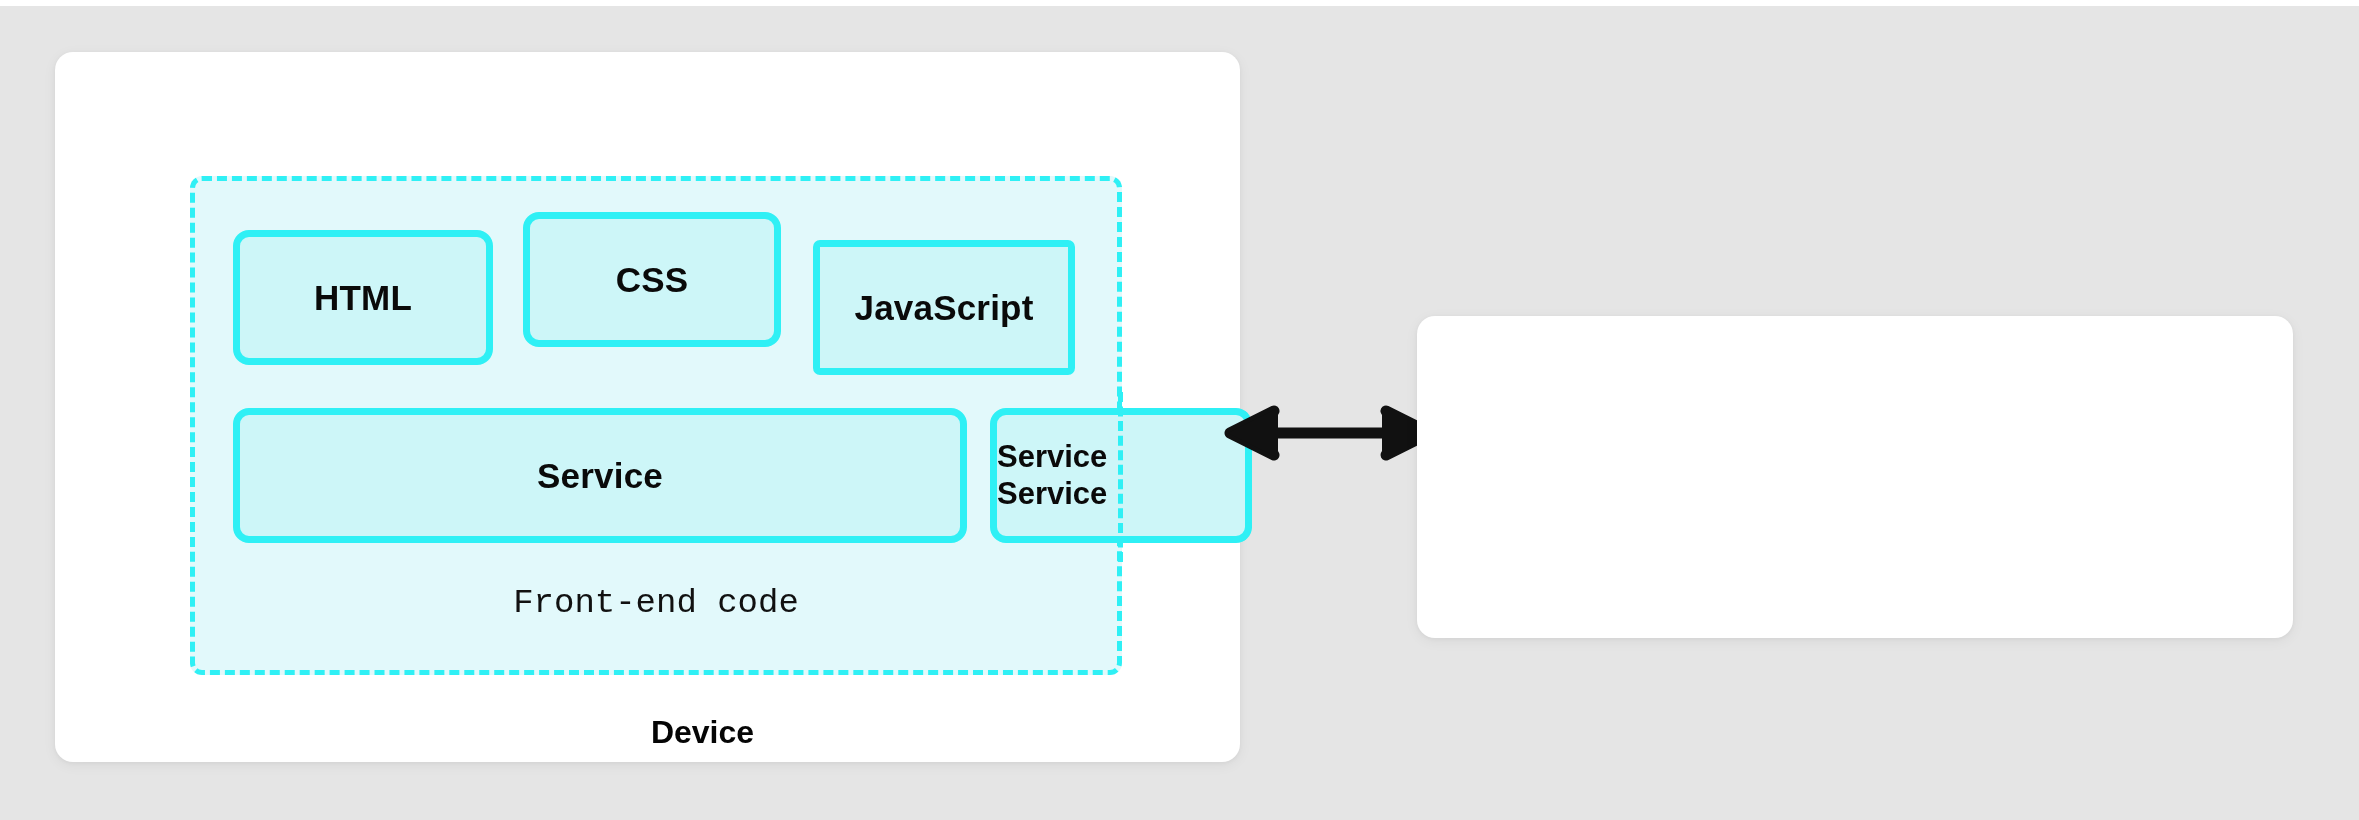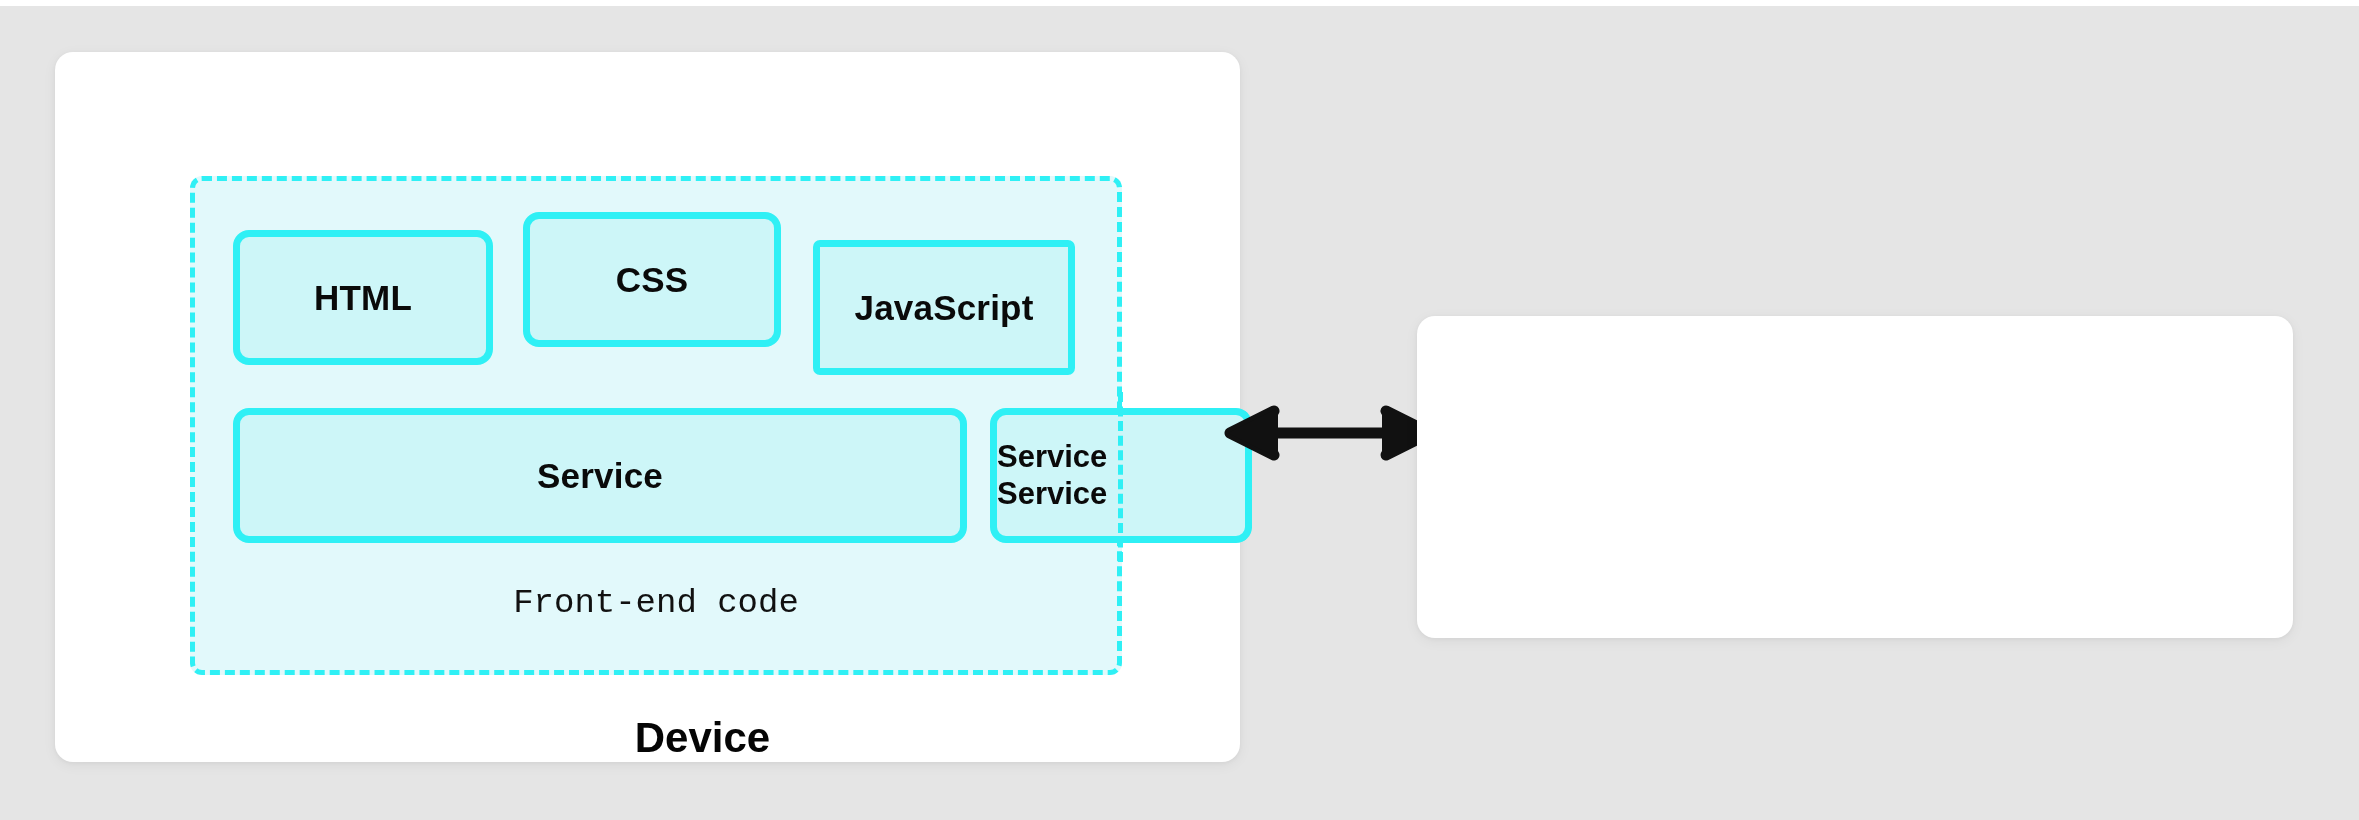--- a/index.html
+++ b/index.html
@@ -134,21 +134,21 @@
   #frontend-caption {
     left: 135px;
     top: 532px;
     width: 932px;
     font-family: Liberation Mono, monospace;
   }
 
   
   .card-title {
     position: absolute;
-    font-size: 42px;
+    font-size: 32px;
     font-weight: bold;
     color: #050505;
     text-align: center;
     white-space: nowrap;
   }
   #device-title {
     left: 55px;
     top: 662px;
     width: 1185px;
   }

